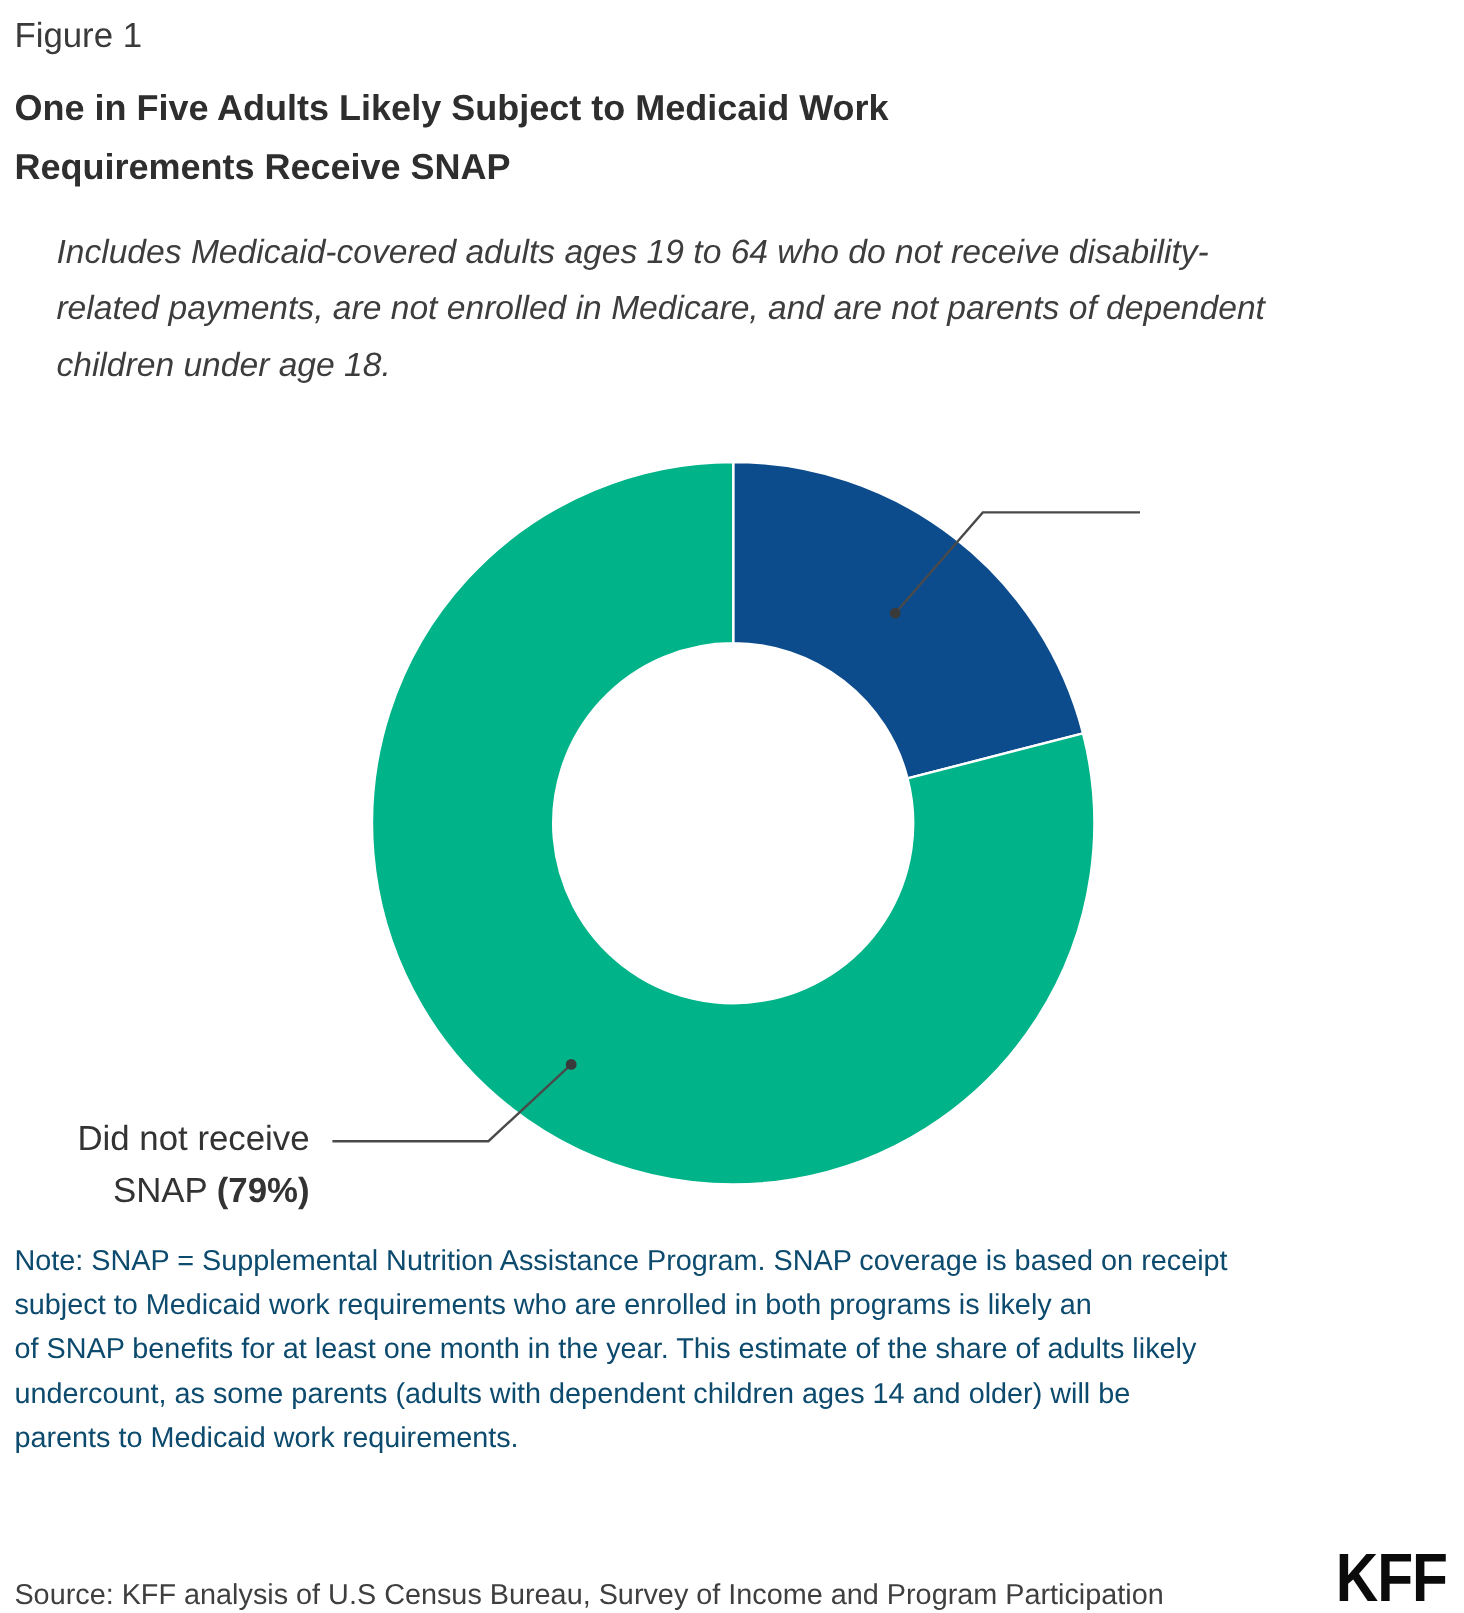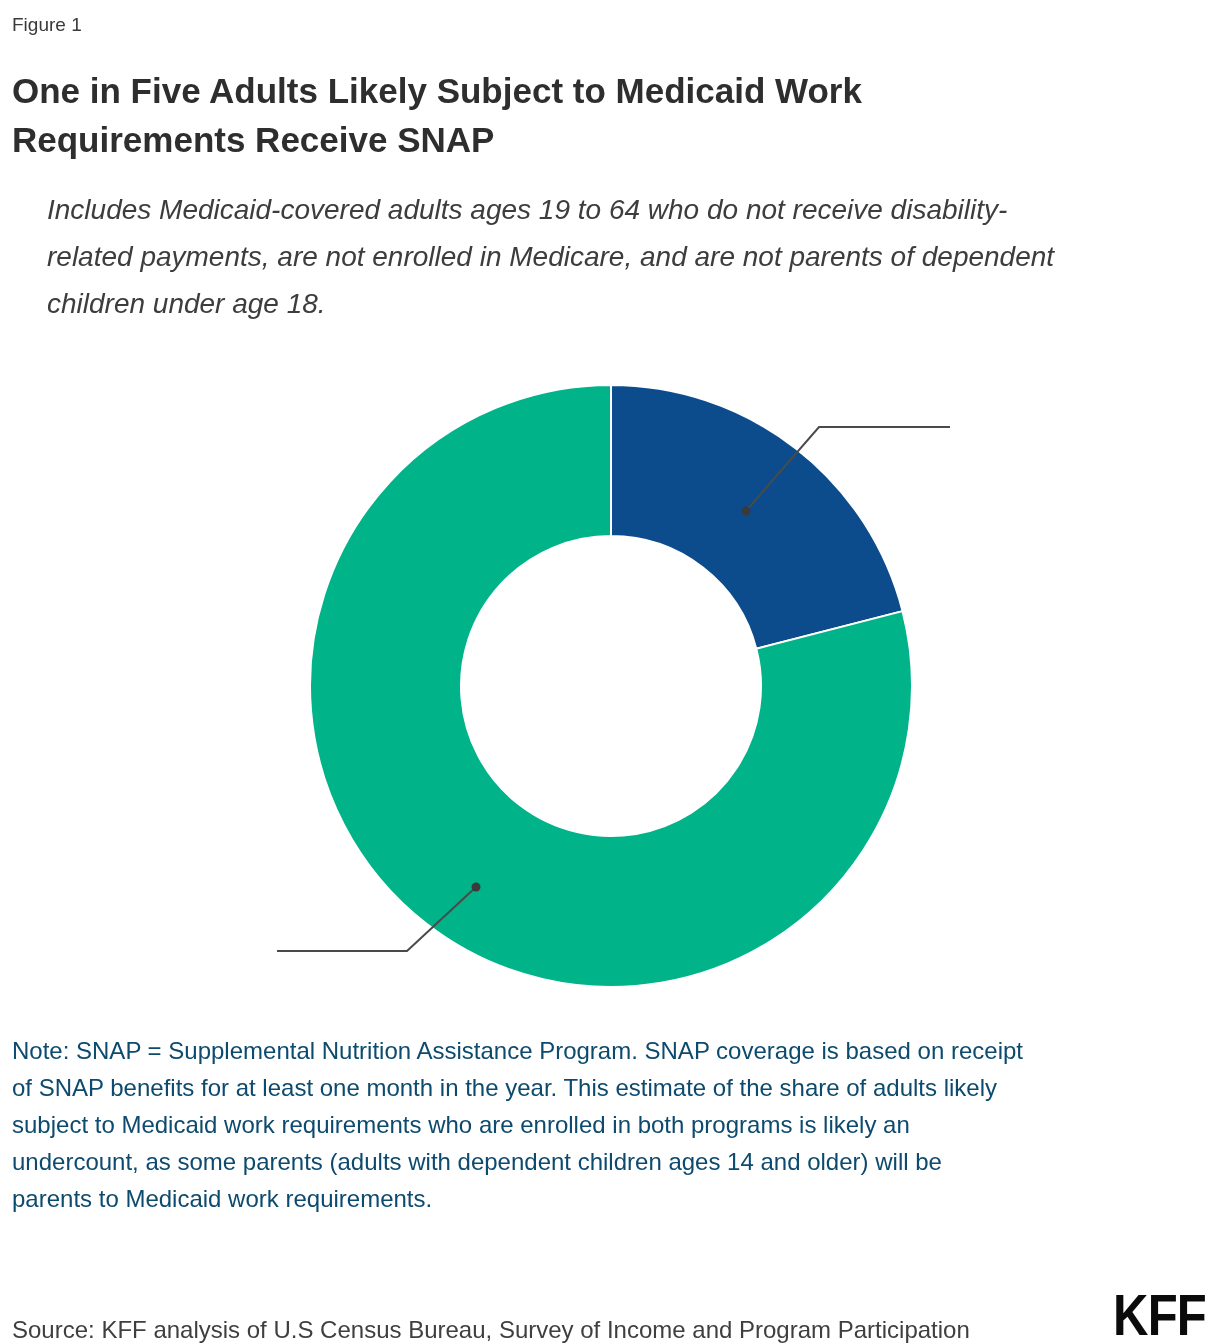--- a/index.html
+++ b/index.html
@@ -11,27 +11,27 @@
   #canvas {
     position: relative;
     width: 1220px;
     height: 1344px;
     background: #ffffff;
     overflow: hidden;
   }
   .abs { position: absolute; }
   #figure-label {
     left: 12px; top: 14px;
-    font-size: 19px;
+    font-size: 29px;
     color: #3a3a3a;
     white-space: nowrap;
   }
   #title {
     left: 12px; top: 66px;
-    font-size: 35px;
+    font-size: 30px;
     font-weight: 700;
     line-height: 49px;
     color: #2e2e2e;
     white-space: nowrap;
   }
   #subtitle {
     left: 12px; top: 186px;
     font-size: 28px;
     font-style: italic;
     line-height: 47px;
@@ -111,25 +111,34 @@
       </g>
 
     <polyline points="746,511 819,427 950,427" fill="none" stroke="#4a4a4a" stroke-width="2"></polyline>
     <circle cx="746" cy="511" r="4.5" fill="#3a3a3a"></circle>
 
     <polyline points="476,887 407,951 277,951" fill="none" stroke="#4a4a4a" stroke-width="2"></polyline>
     <circle cx="476" cy="887" r="4.5" fill="#3a3a3a"></circle>
   </svg>
 
 
+  <div id="callout-notreceived" class="abs callout">
+    <div>
+      <span>Did not receive</span>
+    </div>
+    <div>
+      <span>SNAP</span>
+      <span class="pct">(79%)</span>
+    </div>
+  </div>
 
   <div id="note" class="abs">
     <div>Note: SNAP = Supplemental Nutrition Assistance Program. SNAP coverage is based on receipt</div>
+    <div>subject to Medicaid work requirements who are enrolled in both programs is likely an</div>
     <div>of SNAP benefits for at least one month in the year. This estimate of the share of adults likely</div>
-    <div>subject to Medicaid work requirements who are enrolled in both programs is likely an</div>
     <div>undercount, as some parents (adults with dependent children ages 14 and older) will be</div>
     <div>parents to Medicaid work requirements.</div>
   </div>
 
   <div id="source" class="abs">
     <div>Source: KFF analysis of U.S Census Bureau, Survey of Income and Program Participation</div>
     <div>(SIPP), 2024</div>
   </div>
 
   <div id="kff-logo" class="abs">KFF</div>

